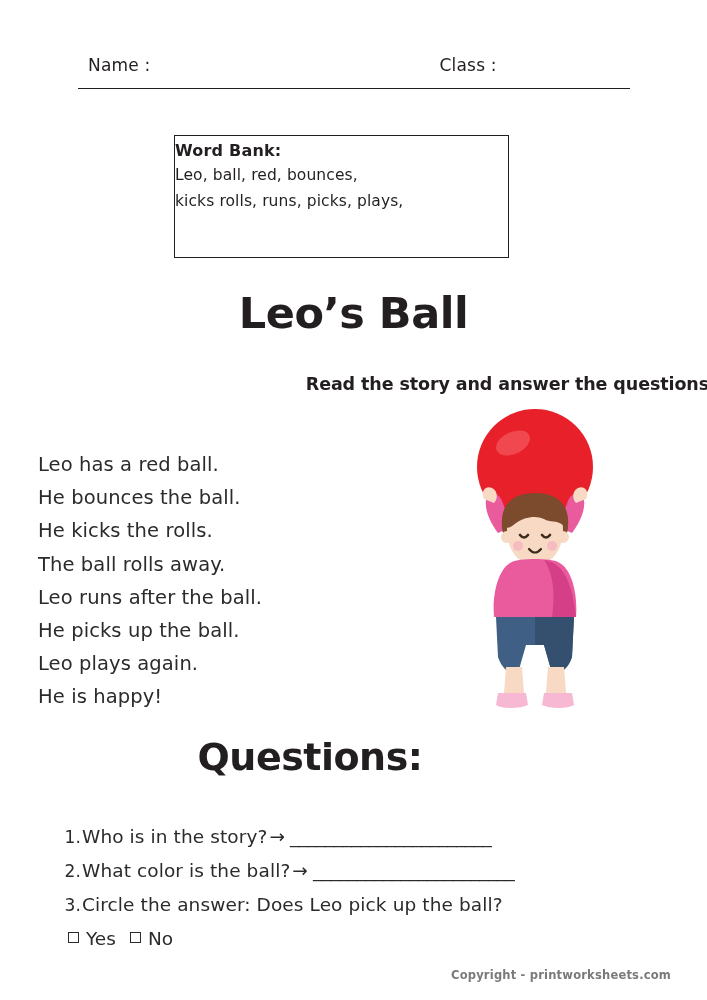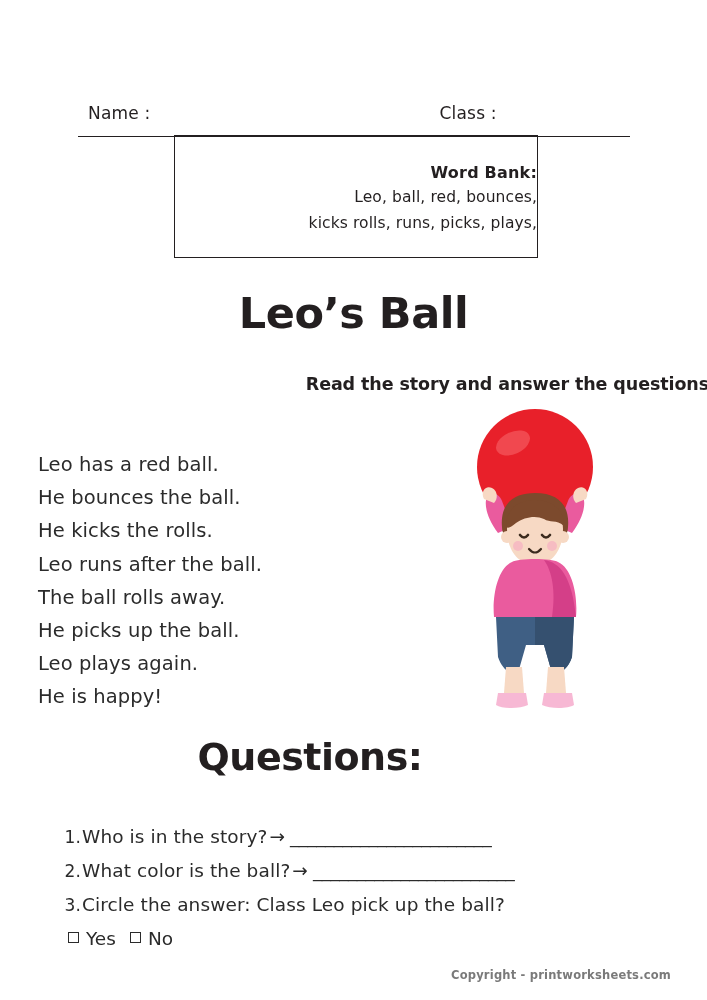--- a/index.html
+++ b/index.html
@@ -27,43 +27,42 @@
   
   .name-row {
     position: absolute;
     left: 78px;
     top: 55px;
     width: 552px;
     height: 34px;
     border-bottom: 1.5px solid #231f20;
     display: flex;
     align-items: flex-start;
-    margin-top: 48px;
   }
   .name-label {
     font-size: 17px;
     letter-spacing: 0.2px;
     margin-left: 10px;
   }
   .class-label {
     font-size: 17px;
     letter-spacing: 0.2px;
     margin-left: 289px;
   }
 
   
   .word-bank {
     position: absolute;
     left: 174px;
     top: 135px;
-    width: 364px;
+    width: 335px;
     height: 123px;
     border: 1.4px solid #231f20;
-    text-align: right;
-    padding-top: 25px;
+    text-align: left;
+    padding-top: 3px;
   }
   .word-bank-title {
     font-size: 16px;
     font-weight: bold;
     letter-spacing: 0.2px;
     line-height: 1.5;
   }
   .word-bank-line {
     font-size: 15.5px;
     line-height: 1.65;
@@ -199,22 +198,22 @@
     <div class="word-bank-line">kicks rolls, runs, picks, plays,</div>
   </div>
 
   <div class="title">Leo’s Ball</div>
   <div class="subtitle">Read the story and answer the questions</div>
 
   <div class="story">
     <div class="story-line">Leo has a red ball.</div>
     <div class="story-line">He bounces the ball.</div>
     <div class="story-line">He kicks the rolls.</div>
+    <div class="story-line">The ball rolls away.</div>
     <div class="story-line">Leo runs after the ball.</div>
-    <div class="story-line">The ball rolls away.</div>
     <div class="story-line">He picks up the ball.</div>
     <div class="story-line">Leo plays again.</div>
     <div class="story-line">He is happy!</div>
   </div>
 
   <div class="illustration">
     <svg width="190" height="320" viewBox="0 0 190 320" xmlns="http://www.w3.org/2000/svg">
 
       <g>
         <circle cx="95" cy="62" r="58" fill="#e8202a"></circle>
@@ -271,21 +270,21 @@
 
     <div class="q-row">
       <span class="q-num">2.</span>
       <span class="q-text">What color is the ball?</span>
       <span class="q-arrow">→</span>
       <span class="q-blank">_______________________</span>
     </div>
 
     <div class="q-row">
       <span class="q-num">3.</span>
-      <span class="q-text">Circle the answer: Class Leo pick up the ball?</span>
+      <span class="q-text">Circle the answer: Does Leo pick up the ball?</span>
     </div>
 
     <div class="answer-row">
       <span class="answer-opt">
         <span class="checkbox"></span><span>Yes</span>
       </span>
       <span class="answer-opt">
         <span class="checkbox"></span><span>No</span>
       </span>
     </div>

